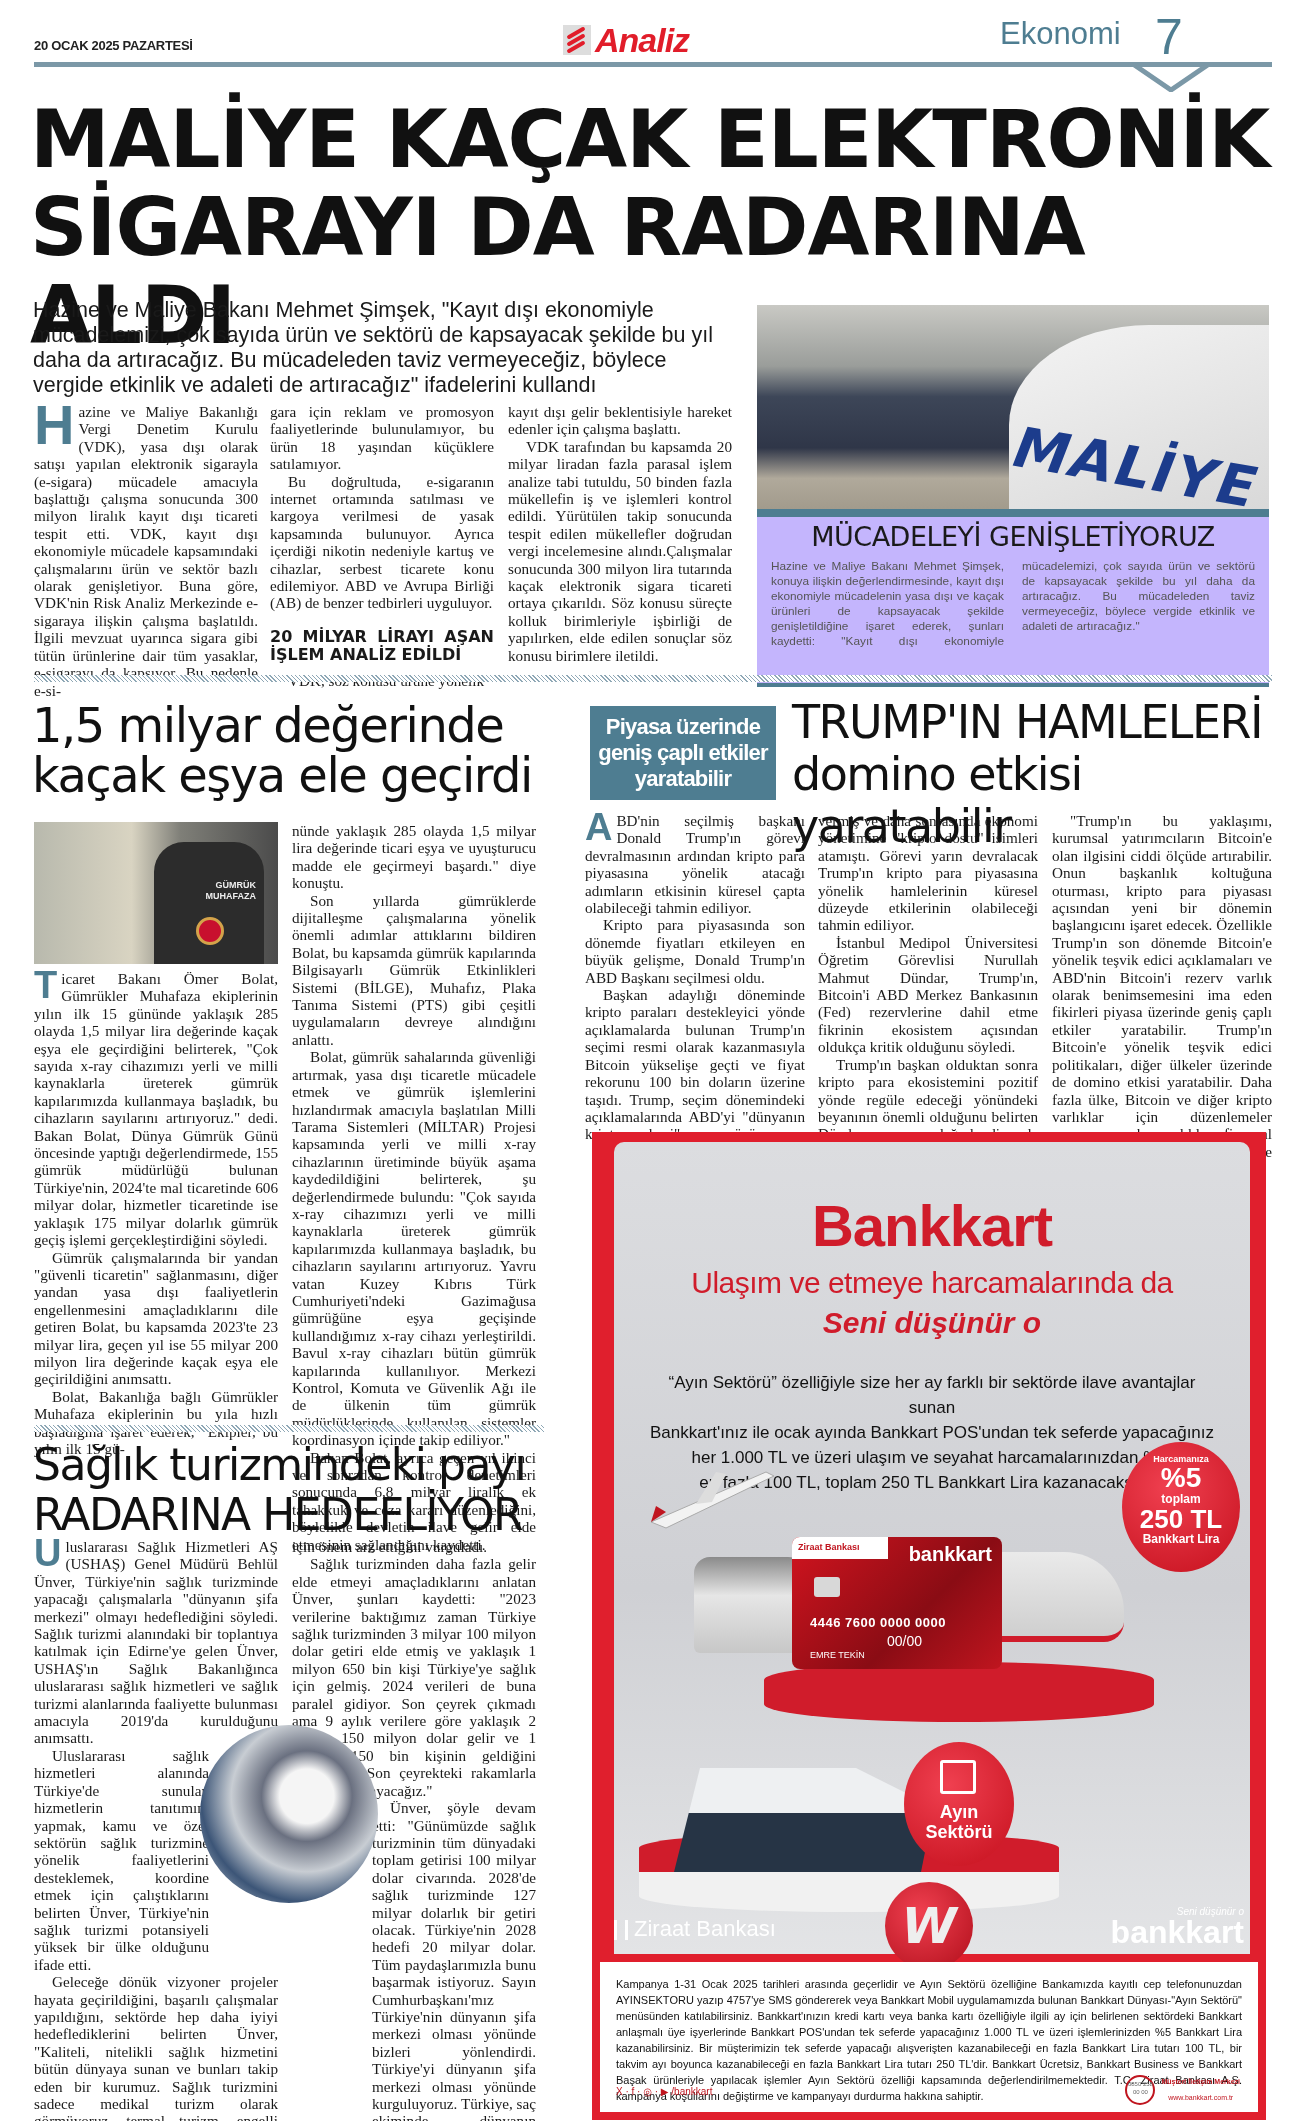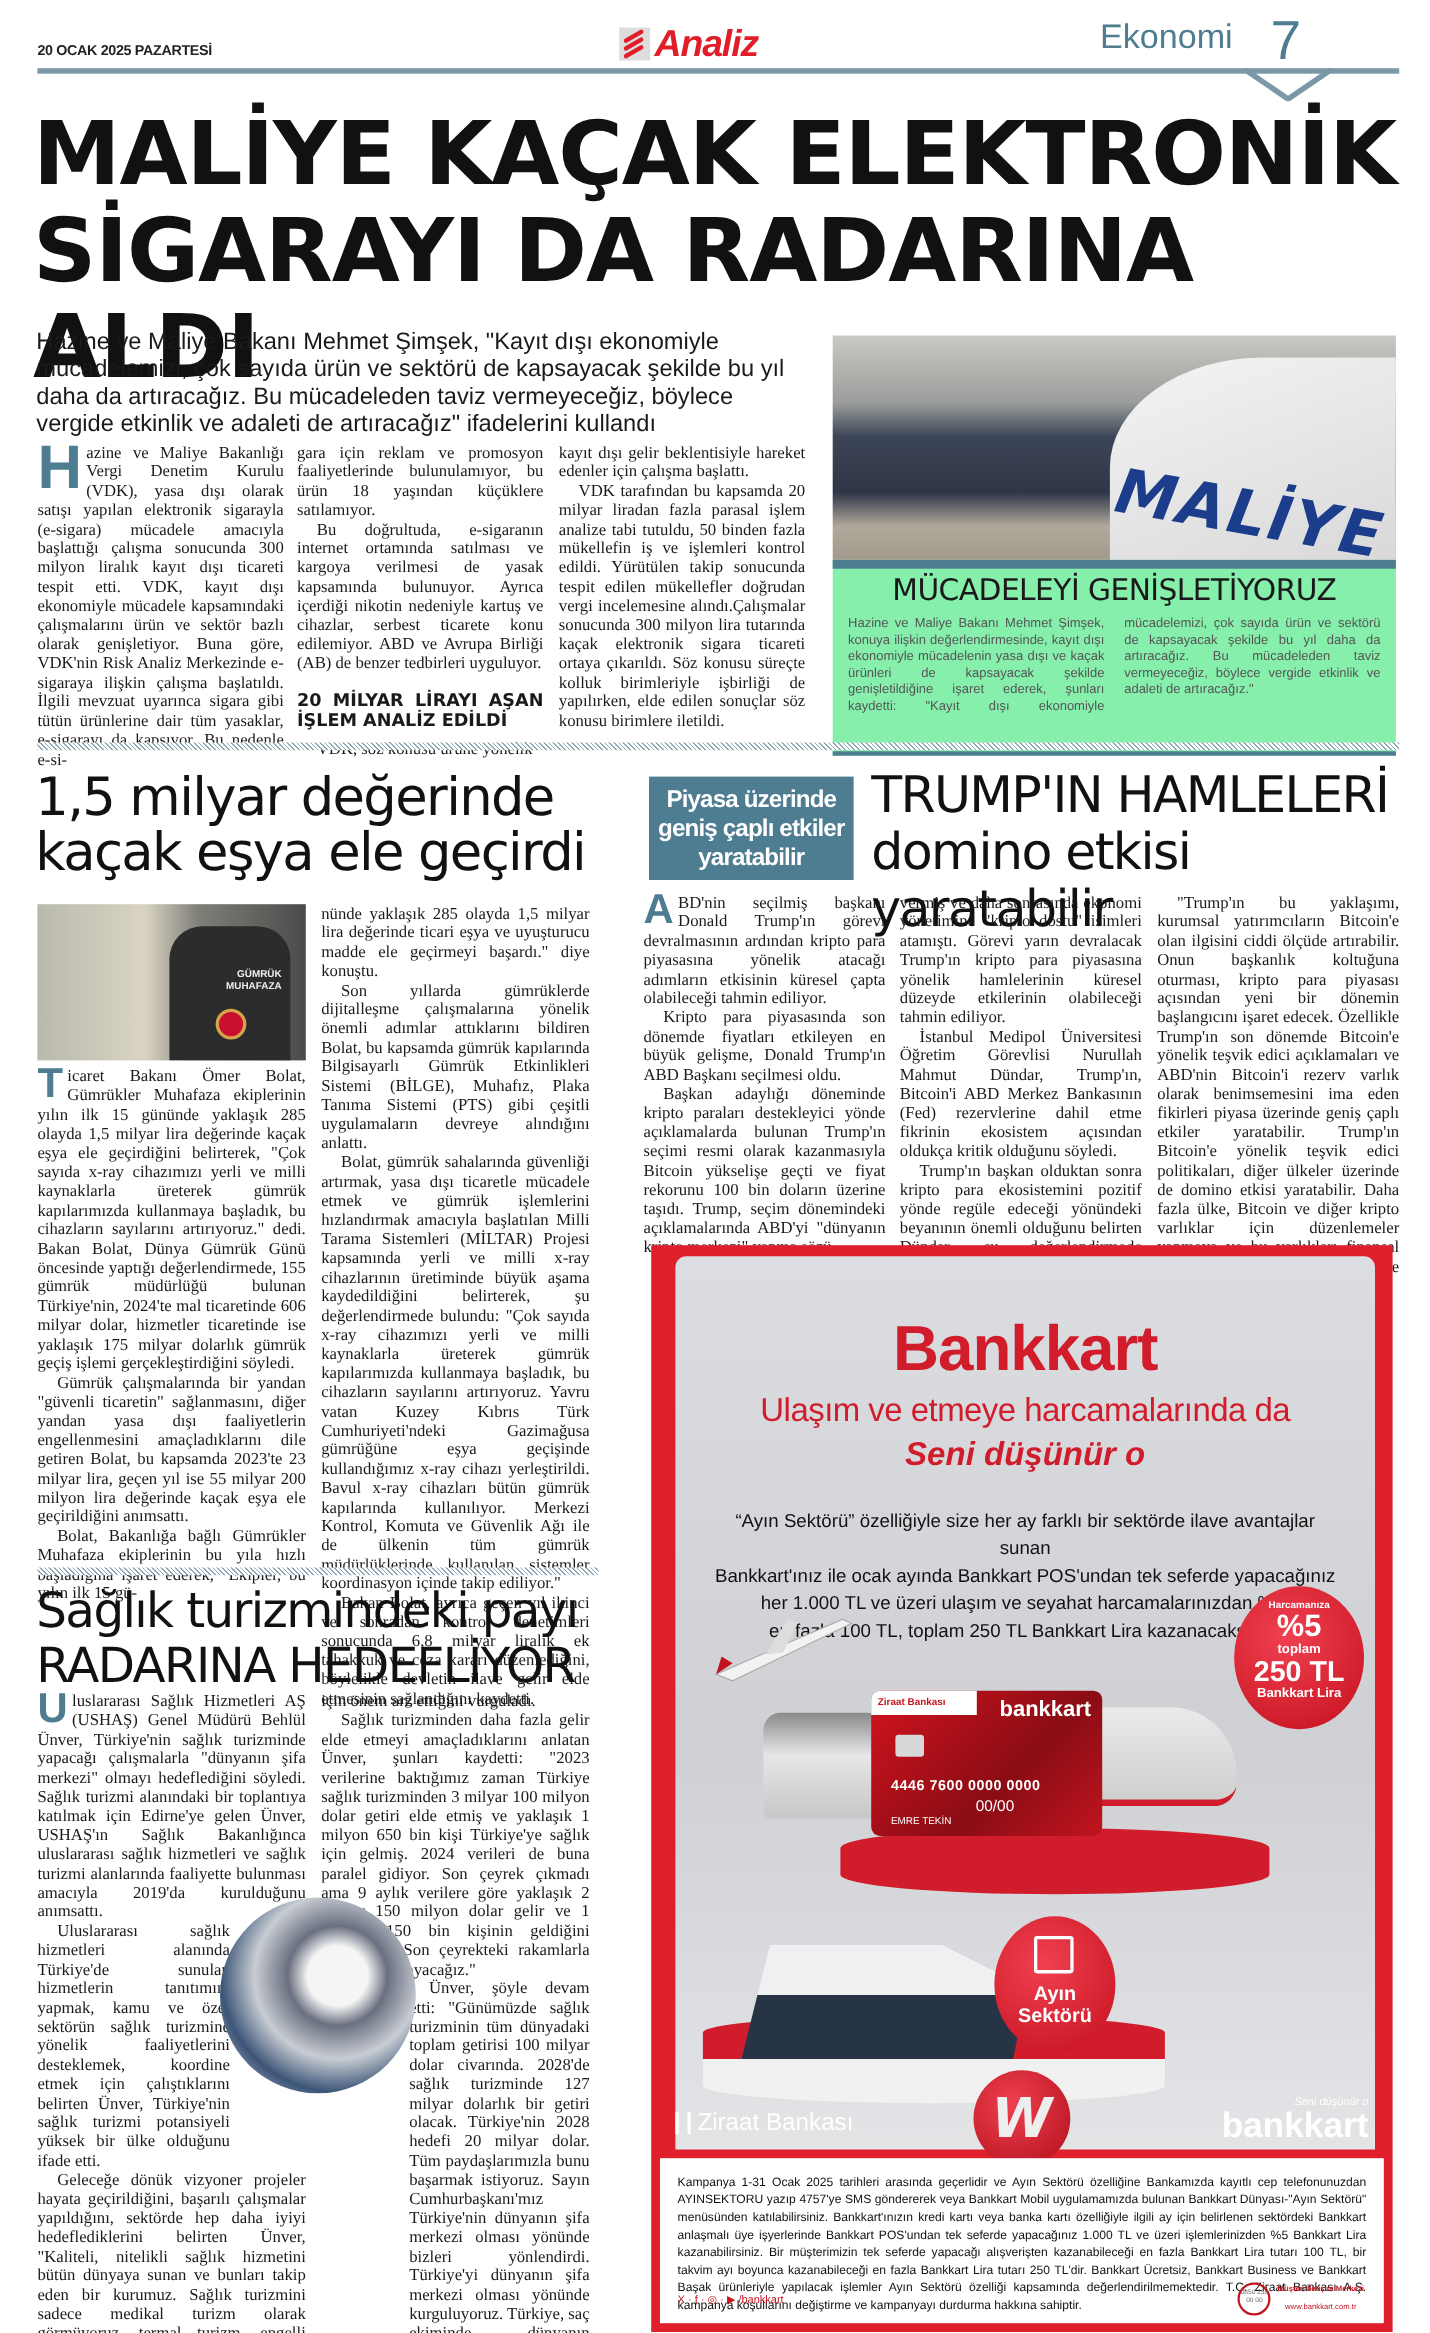--- a/index.html
+++ b/index.html
@@ -17,21 +17,21 @@
 .headline{left:30px;top:96px;width:1245px;font-family:"DejaVu Sans",sans-serif;font-weight:bold;font-size:80px;line-height:88px;letter-spacing:-1px;color:#111;text-transform:none}
 .lede{left:33px;top:298px;width:708px;font-family:"Liberation Sans",sans-serif;font-size:21.5px;line-height:25px;color:#1a1a1a}
 .col{font-size:15.2px;line-height:17.4px;text-align:justify;hyphens:auto}
 .dropcap{float:left;font-family:"Liberation Sans",sans-serif;font-weight:bold;color:#4e7d91;line-height:0.8;margin-right:4px}
 .subhead{font-family:"DejaVu Sans",sans-serif;font-weight:bold;font-size:16px;line-height:18px;margin:16px 0 8px}
 .p{text-indent:18px}
 .photo{background:#888;overflow:hidden}
 .maliye-photo{left:757px;top:305px;width:512px;height:204px;background:linear-gradient(180deg,#c9c9c4 0%,#9a9d9a 30%,#3d4658 45%,#2f3648 70%,#b0a99b 85%,#a29b8c 100%)}
 .van{position:absolute;right:0;top:20px;width:260px;height:190px;background:linear-gradient(160deg,#f4f4f4,#d8d8d8);border-top-left-radius:140px 100px}
 .van-text{position:absolute;right:10px;top:110px;font-family:"DejaVu Sans",sans-serif;font-weight:bold;font-style:italic;font-size:56px;color:#1c3c8c;transform:rotate(10deg);letter-spacing:2px}
-.infobox{left:757px;top:509px;width:512px;height:178px;background:#86efac;border-top:8px solid #4e7d91;border-bottom:4px solid #4e7d91}
+.infobox{left:757px;top:509px;width:512px;height:178px;background:#c4b5fd;border-top:8px solid #4e7d91;border-bottom:4px solid #4e7d91}
 .infobox-title{position:absolute;left:0;top:4px;width:100%;text-align:center;font-family:"DejaVu Sans",sans-serif;font-size:27px;color:#1a1a1a;letter-spacing:-0.5px}
 .infobox-body{position:absolute;left:14px;top:42px;width:484px;column-count:2;column-gap:18px;font-family:"Liberation Sans",sans-serif;font-size:11.8px;line-height:15px;color:#555;text-align:justify}
 .hatch{height:7px;background:repeating-linear-gradient(45deg,#8fa8b6 0 1px,#fff 1px 3px)}
 .h2{font-family:"DejaVu Sans",sans-serif;font-size:48px;line-height:50px;color:#111;letter-spacing:-1.5px}
 .gumruk-photo{left:34px;top:822px;width:244px;height:142px;background:linear-gradient(90deg,#b8b9ad 0%,#d9d4c2 40%,#7f7f78 60%,#4b4b4b 100%)}
 .vest{position:absolute;left:120px;top:20px;width:110px;height:122px;background:#2c2c2c;border-radius:30px 30px 0 0}
 .vest-text{position:absolute;left:12px;top:38px;width:90px;text-align:right;font-family:"Liberation Sans",sans-serif;font-weight:bold;font-size:9px;color:#eee;line-height:11px}
 .badge-red{position:absolute;left:42px;top:75px;width:28px;height:28px;border-radius:50%;background:#c8102e;border:3px solid #d4a34a}
 .tag-box{left:590px;top:706px;width:186px;height:94px;background:#4e7d91;color:#fff;font-family:"Liberation Sans",sans-serif;font-weight:bold;font-size:22px;line-height:26px;text-align:center;padding-top:8px;letter-spacing:-0.8px}
 .trump-h{left:792px;top:696px;width:480px;font-family:"DejaVu Sans",sans-serif;font-size:46px;line-height:52px;letter-spacing:-1.5px;color:#111}

